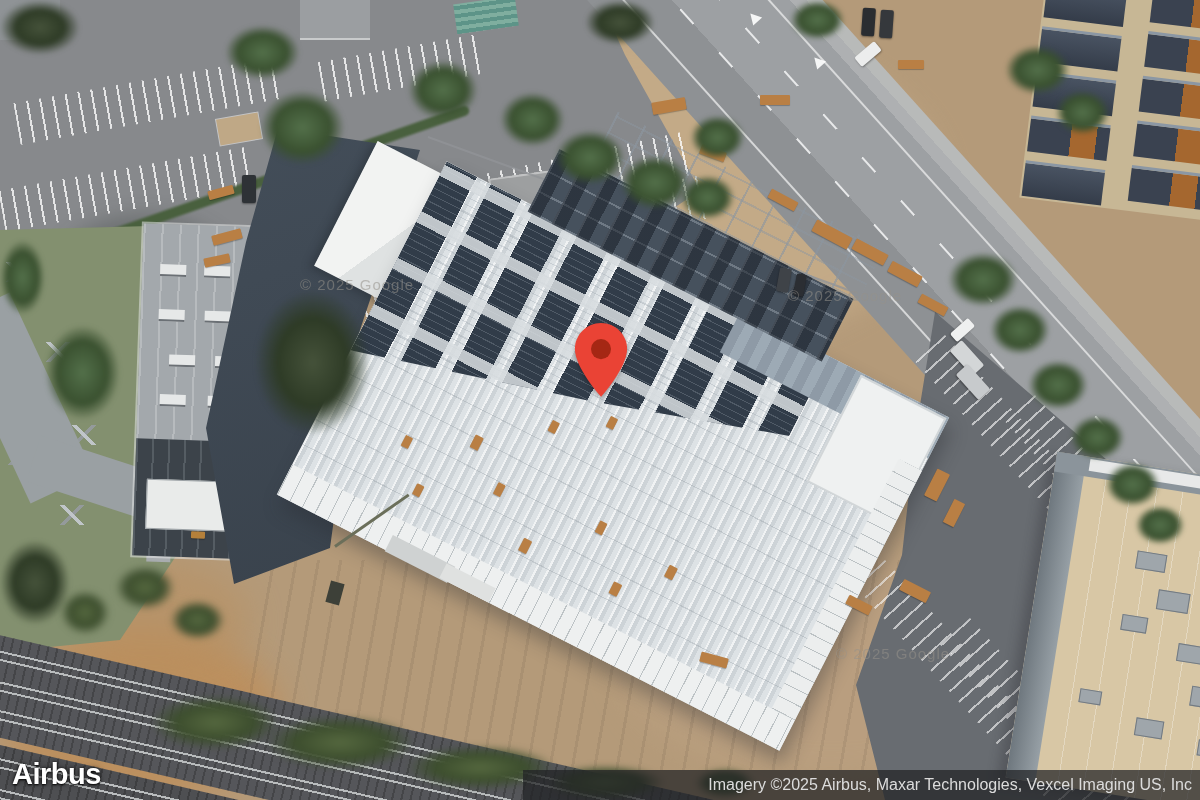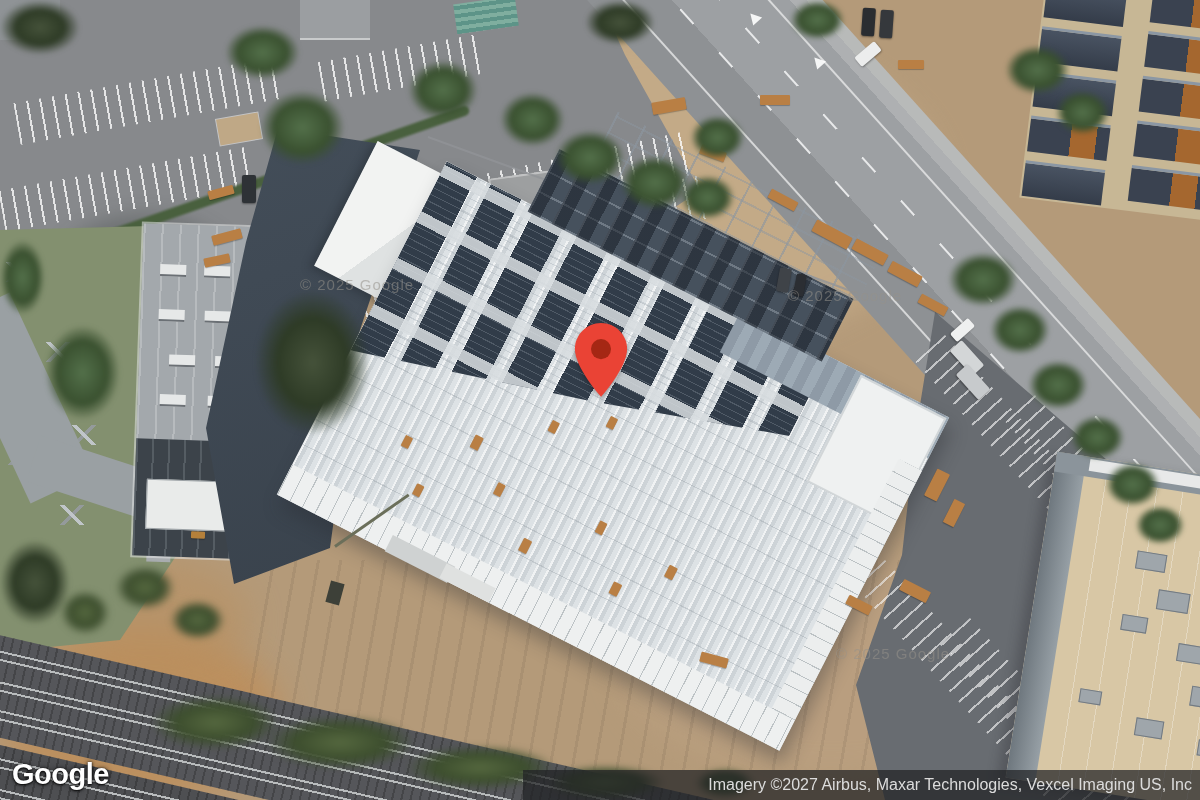--- a/index.html
+++ b/index.html
@@ -301,18 +301,18 @@
   <div class="wm" style="left:788px;top:287px;">© 2025 Google</div>
   <div class="wm" style="left:836px;top:645px;">© 2025 Google</div>
 
   <div class="r" style="left:574px;top:323px;width:54px;height:74px;filter:drop-shadow(0 2px 2px rgba(0,0,0,.3));">
     <svg width="54" height="74" viewBox="0 0 24 34" xmlns="http://www.w3.org/2000/svg">
       <path d="M12 0C5.37 0 0 5.37 0 12c0 8.6 12 22 12 22s12-13.4 12-22C24 5.37 18.63 0 12 0z" fill="#EA4335"></path>
       <circle cx="12" cy="12" r="4.6" fill="#A52714"></circle>
     </svg>
   </div>
 
-  <div id="google-logo">Google</div>
+  <div id="google-logo">Airbus</div>
   <div id="attribution-bar">
-    <span>Imagery ©2027 Airbus, Maxar Technologies, Vexcel Imaging US, Inc</span>
+    <span>Imagery ©2025 Airbus, Maxar Technologies, Vexcel Imaging US, Inc</span>
   </div>
 
 </div>
 
 </body></html>

